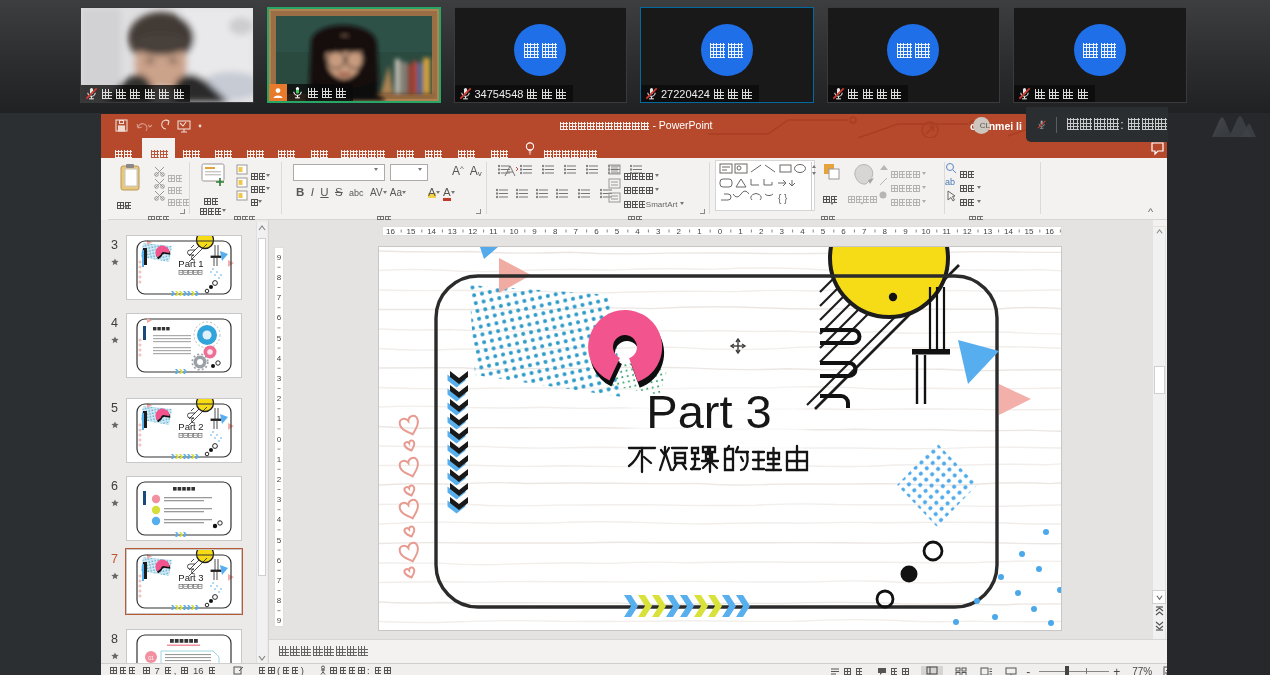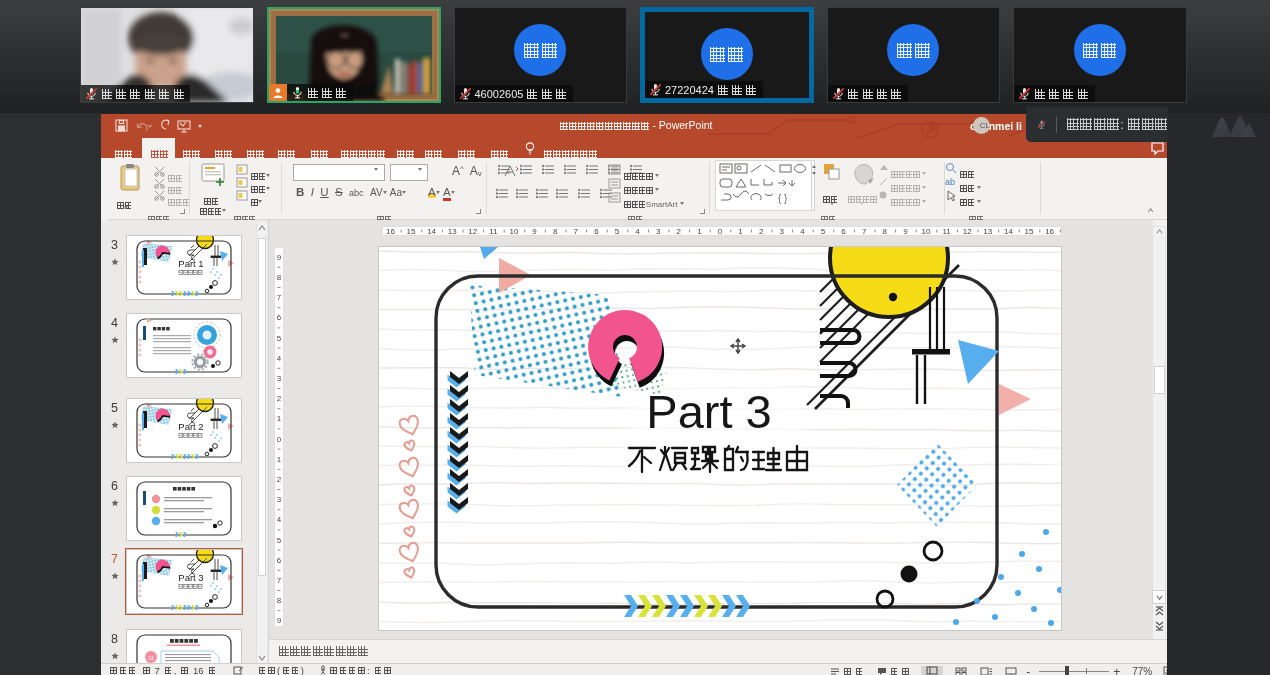--- a/index.html
+++ b/index.html
@@ -114,28 +114,28 @@
       <div style="height:17px;background:rgba(10,10,10,.78);display:flex;align-items:center;padding:0 6px 0 4px;gap:3px;color:#ececec;font-size:11px">
         <svg width="13" height="13" viewBox="0 0 12 12" style="flex:none">
           <g fill="#e8e8e8">
             <rect x="4.6" y="1" width="2.8" height="5.6" rx="1.4"></rect>
             <path d="M2.6,5.2 a3.4,3.4 0 0 0 6.8,0" fill="none" stroke="#e8e8e8" stroke-width="1"></path>
             <rect x="5.5" y="8.6" width="1" height="2"></rect>
             <rect x="3.8" y="10.4" width="4.4" height="1"></rect>
           </g>
           <line x1="1.2" y1="10.8" x2="10.8" y2="1.2" stroke="#cf3a2e" stroke-width="1.6"></line>
         </svg>
-        <span style="letter-spacing:0">46002605</span>
+        <span style="letter-spacing:0">34754548</span>
         <i class="zh z11"></i>
         <i class="zh z11"></i>
         <i class="zh z11"></i>
       </div>
     </div>
   </div>
-<div class="ab" style="left:640.0px;top:7px;width:173.5px;height:96px;background:#191919;border:5px solid #0369a1;overflow:hidden">
+<div class="ab" style="left:640.0px;top:7px;width:173.5px;height:96px;background:#191919;border:1px solid #0369a1;overflow:hidden">
     <div class="ab" style="left:50%;top:16px;transform:translateX(-50%);width:52px;height:52px;border-radius:50%;background:#1F6FE9;display:flex;align-items:center;justify-content:center;color:#fff">
       <i class="zh z16"></i>
       <i class="zh z16"></i>
     </div>
     <div class="ab" style="left:0;bottom:0;height:17px;display:flex;align-items:center;">
       <div style="height:17px;background:rgba(10,10,10,.78);display:flex;align-items:center;padding:0 6px 0 4px;gap:3px;color:#ececec;font-size:11px">
         <svg width="13" height="13" viewBox="0 0 12 12" style="flex:none">
           <g fill="#e8e8e8">
             <rect x="4.6" y="1" width="2.8" height="5.6" rx="1.4"></rect>
             <path d="M2.6,5.2 a3.4,3.4 0 0 0 6.8,0" fill="none" stroke="#e8e8e8" stroke-width="1"></path>

